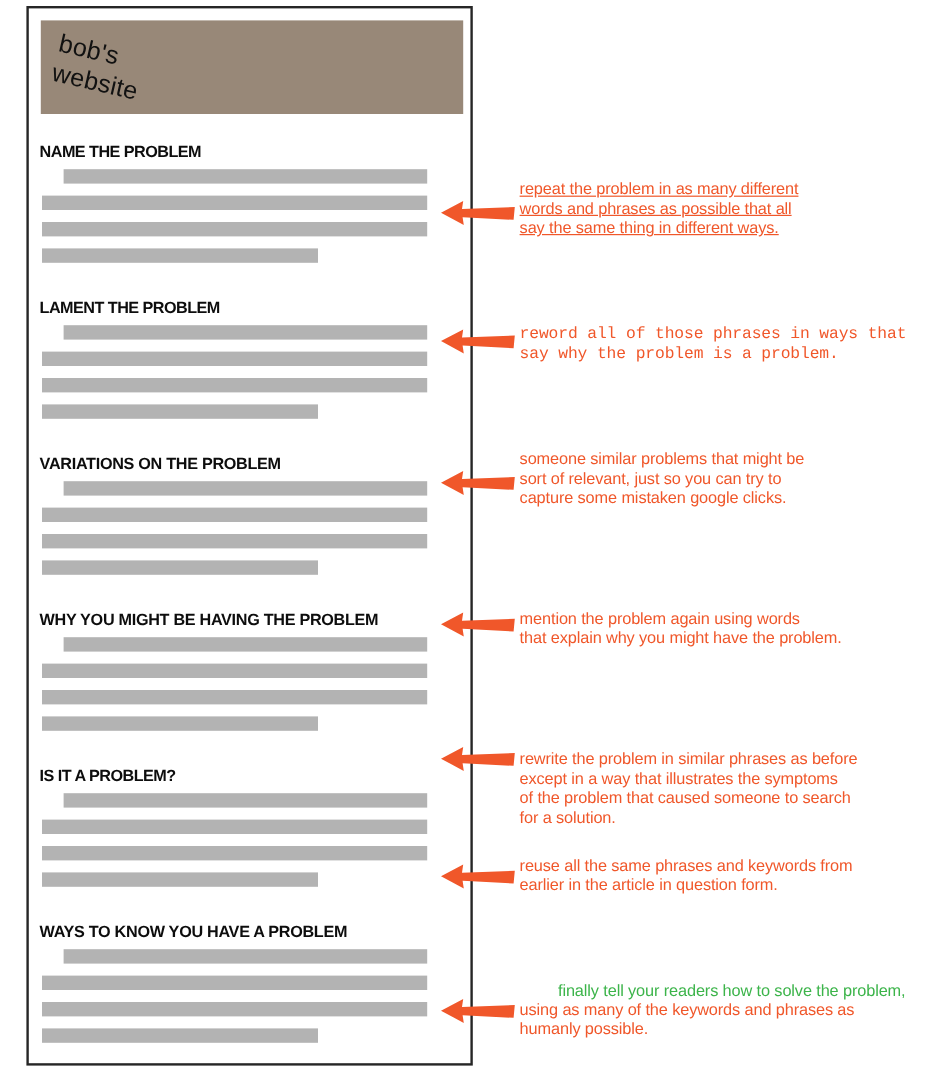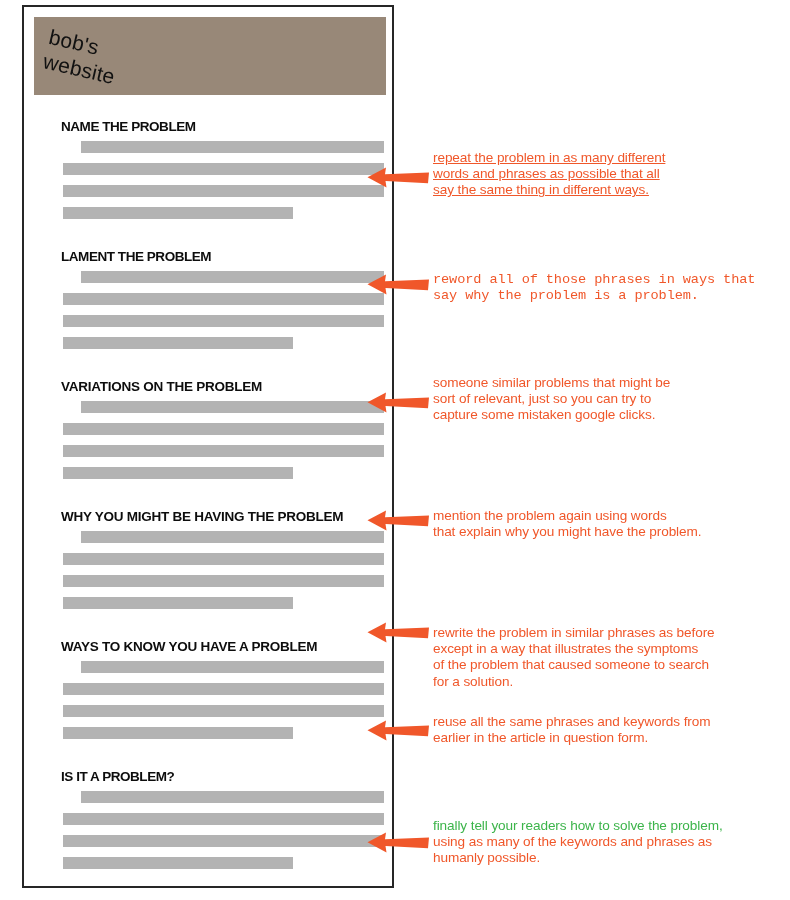--- a/index.html
+++ b/index.html
@@ -51,21 +51,21 @@
     white-space: pre-line;
   }
 
   
   #article {
     position: absolute;
     left: 0;
     top: 112px;
     width: 372px;
   }
-  .section { position: relative; padding-left: 28px; }
+  .section { position: relative; }
   .section-heading {
     font-size: 13.5px;
     font-weight: 700;
     color: #0d0d0d;
     letter-spacing: -0.25px;
     margin: 0 0 7px 9px;
     white-space: nowrap;
   }
   .section-heading.narrow { letter-spacing: -0.45px; }
   .bars { margin: 0; }
@@ -84,21 +84,21 @@
     position: absolute;
     left: 433px;
     width: 352px;
     color: #f0572a;
     font-size: 13.6px;
     line-height: 1.19;
     font-weight: 400;
     letter-spacing: -0.1px;
     white-space: pre-line;
   }
-  .annotation .green-line { color: #3cb44a; }
+  .annotation .green-line { color: #3cb44a; margin-left: 32px; }
 
   
   .arrow-wrap {
     position: absolute;
     left: 366px;
     width: 64px;
     height: 22px;
   }
   .arrow-wrap svg { display: block; }
 </style>
@@ -143,30 +143,30 @@
       <div class="section">
         <div class="section-heading">WHY YOU MIGHT BE HAVING THE PROBLEM</div>
         <div class="bars">
           <div class="bar indented"></div>
           <div class="bar full"></div>
           <div class="bar full"></div>
           <div class="bar short"></div>
         </div>
       </div>
       <div class="section">
+        <div class="section-heading narrow">IS IT A PROBLEM?</div>
+        <div class="bars">
+          <div class="bar indented"></div>
+          <div class="bar full"></div>
+          <div class="bar full"></div>
+          <div class="bar short"></div>
+        </div>
+      </div>
+      <div class="section">
         <div class="section-heading">WAYS TO KNOW YOU HAVE A PROBLEM</div>
-        <div class="bars">
-          <div class="bar indented"></div>
-          <div class="bar full"></div>
-          <div class="bar full"></div>
-          <div class="bar short"></div>
-        </div>
-      </div>
-      <div class="section">
-        <div class="section-heading narrow">IS IT A PROBLEM?</div>
         <div class="bars">
           <div class="bar indented"></div>
           <div class="bar full"></div>
           <div class="bar full"></div>
           <div class="bar short"></div>
         </div>
       </div>
       <div class="section">
         <div class="section-heading">HOW TO SOLVE THE PROBLEM</div>
         <div class="bars">

